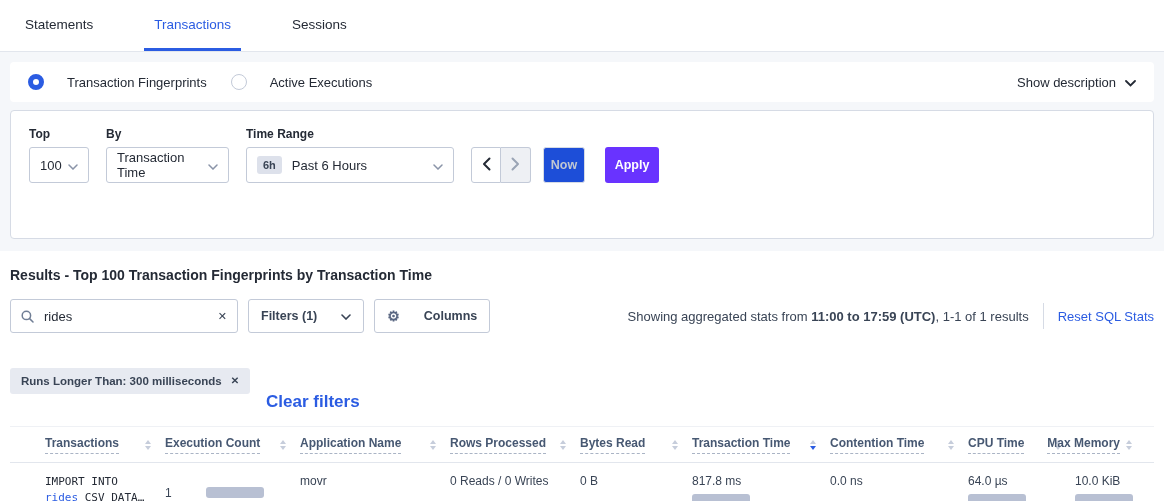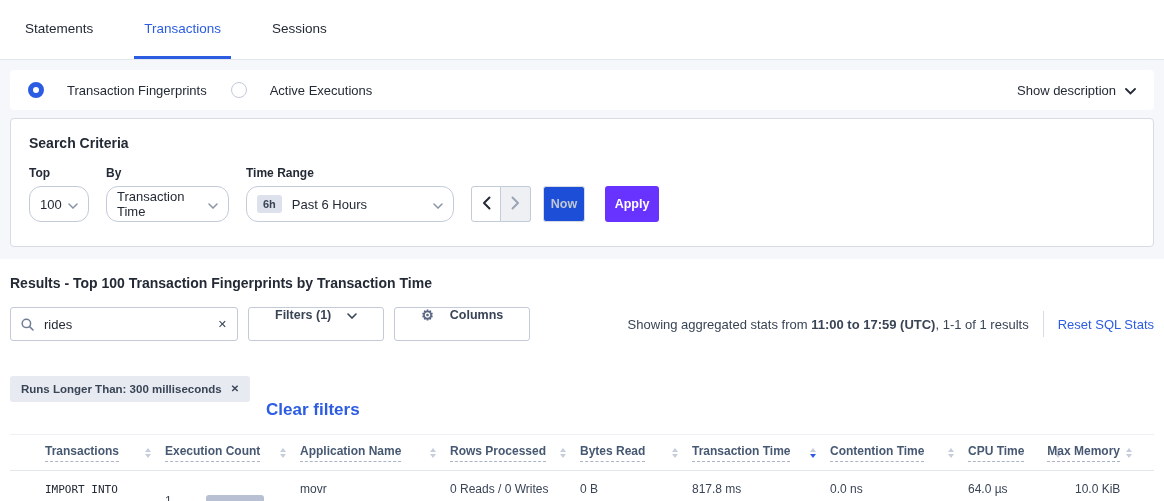--- a/index.html
+++ b/index.html
@@ -3,21 +3,21 @@
 <meta charset="utf-8">
 <style>
   * { box-sizing: border-box; }
   html,body { margin:0; padding:0; }
   body {
     width:1164px; height:501px; overflow:hidden;
     font-family:"Liberation Sans", sans-serif;
     background:#ffffff; color:#394455;
   }
   
-  .tabbar { display:flex; padding-left:15px; gap:31px; height:60px;
+  .tabbar { display:flex; padding-left:15px; gap:41px; height:52px;
             border-bottom:1px solid #e2e6ed; background:#fff; align-items:stretch; }
   .tab { font-size:13.5px; color:#242a35; padding:0 10px; display:flex; align-items:center;
          cursor:pointer; border-bottom:3px solid transparent; }
   .tab.active { color:#2b5ce2; border-bottom-color:#2b5ce2; }
   
   .gray-band { background:#f5f7fa; padding:10px 10px 12px; }
   .toggle-bar { background:#fff; border-radius:4px; height:40px; display:flex;
                 align-items:center; padding:0 18px; margin-bottom:8px; }
   .radio-opt { display:flex; align-items:center; gap:23px; font-size:13px; color:#242a35;
                margin-right:24px; cursor:pointer; }
@@ -25,21 +25,21 @@
   .radio.checked { border:5px solid #2b5ce2; }
   .show-desc { margin-left:auto; font-size:13px; color:#242a35; display:flex; gap:9px;
                align-items:center; cursor:pointer; }
   
   .card { background:#fff; border:1px solid #d6dbe5; border-radius:4px;
           padding:16px 18px 20px; height:129px; }
   .card-title { font-size:14px; font-weight:bold; color:#242a35; margin-bottom:15px; }
   .controls { display:flex; align-items:flex-end; }
   .field { display:flex; flex-direction:column; margin-right:17px; }
   .field > label { font-size:12px; font-weight:bold; color:#242a35; margin-bottom:6px; }
-  .select { height:36px; border:1px solid #c3cad8; border-radius:12px; display:flex;
+  .select { height:36px; border:1px solid #c3cad8; border-radius:3px; display:flex;
             align-items:center; padding:0 10px; font-size:13px; color:#242a35;
             background:#fff; cursor:pointer; }
   .select .chev { margin-left:auto; }
   .w-top { width:60px; } .w-by { width:123px; } .w-time { width:208px; }
   .badge { background:#dde1eb; border-radius:3px; font-size:11px; font-weight:bold;
            padding:3px 6px; margin-right:10px; color:#394455; }
   .btn-group { display:flex; margin-right:12px; }
   .nav-btn { width:30px; height:36px; border:1px solid #c3cad8; background:#fff;
              display:flex; align-items:center; justify-content:center; padding:0; cursor:pointer; }
   .nav-btn.prev { border-radius:3px 0 0 3px; }
@@ -52,21 +52,21 @@
   
   .results { padding:16px 10px 0; background:#fff; }
   .results-heading { font-size:14px; font-weight:bold; color:#242a35; margin:0 0 16px; }
   .controls-row { display:flex; align-items:center; }
   .search-box { width:228px; height:34px; border:1px solid #c3cad8; border-radius:3px;
                 display:flex; align-items:center; padding:0 10px; background:#fff; }
   .search-box input { border:none; outline:none; flex:1; font-size:13px; color:#242a35;
                       font-family:inherit; min-width:0; background:transparent; }
   .clear-x { font-size:11px; color:#394455; cursor:pointer; padding-left:6px; }
   .btn-light { height:34px; border:1px solid #c3cad8; border-radius:3px; background:#fff;
-               display:flex; gap:16px; padding:0 26px; font-size:12.5px;
+               display:flex; align-items:center; gap:24px; padding:0 12px; font-size:12.5px;
                font-weight:bold; color:#394455; margin-left:10px; cursor:pointer; font-family:inherit; }
   .gear { font-size:14px; color:#5a6782; line-height:1; }
   .stats { margin-left:auto; font-size:13px; color:#394455; white-space:nowrap; }
   .vdiv { width:1px; height:26px; background:#d6dbe5; margin:0 14px; flex:none; }
   .link { color:#2b5ce2; text-decoration:none; cursor:pointer; }
   .reset-link { font-size:13px; white-space:nowrap; }
   .chips-row { display:flex; align-items:center; margin-top:16px; }
   .chip { background:#e7eaf1; border-radius:3px; height:26px; display:flex; align-items:center;
           gap:9px; padding:0 11px; font-size:11.5px; font-weight:bold; color:#394455; }
   .chip-x { font-size:10px; cursor:pointer; }
@@ -123,21 +123,20 @@
         <span>Show description</span>
         <span>
           <svg width="11" height="7" viewBox="0 0 11 7">
               <path d="M1 1l4.5 4.5L10 1" fill="none" stroke="#242a35" stroke-width="1.8" stroke-linecap="round"></path>
             </svg>
         </span>
       </div>
     </div>
 
     <div class="card">
-      <div class="card-title">Search Criteria</div>
       <div class="controls">
         <div class="field">
           <label>Top</label>
           <div class="select w-top">
             <span>100</span>
             <span class="chev">
               <svg width="10" height="6" viewBox="0 0 10 6">
                   <path d="M1 1l4 4 4-4" fill="none" stroke="#8a94a8" stroke-width="1.5" stroke-linecap="round"></path>
                 </svg>
             </span>

